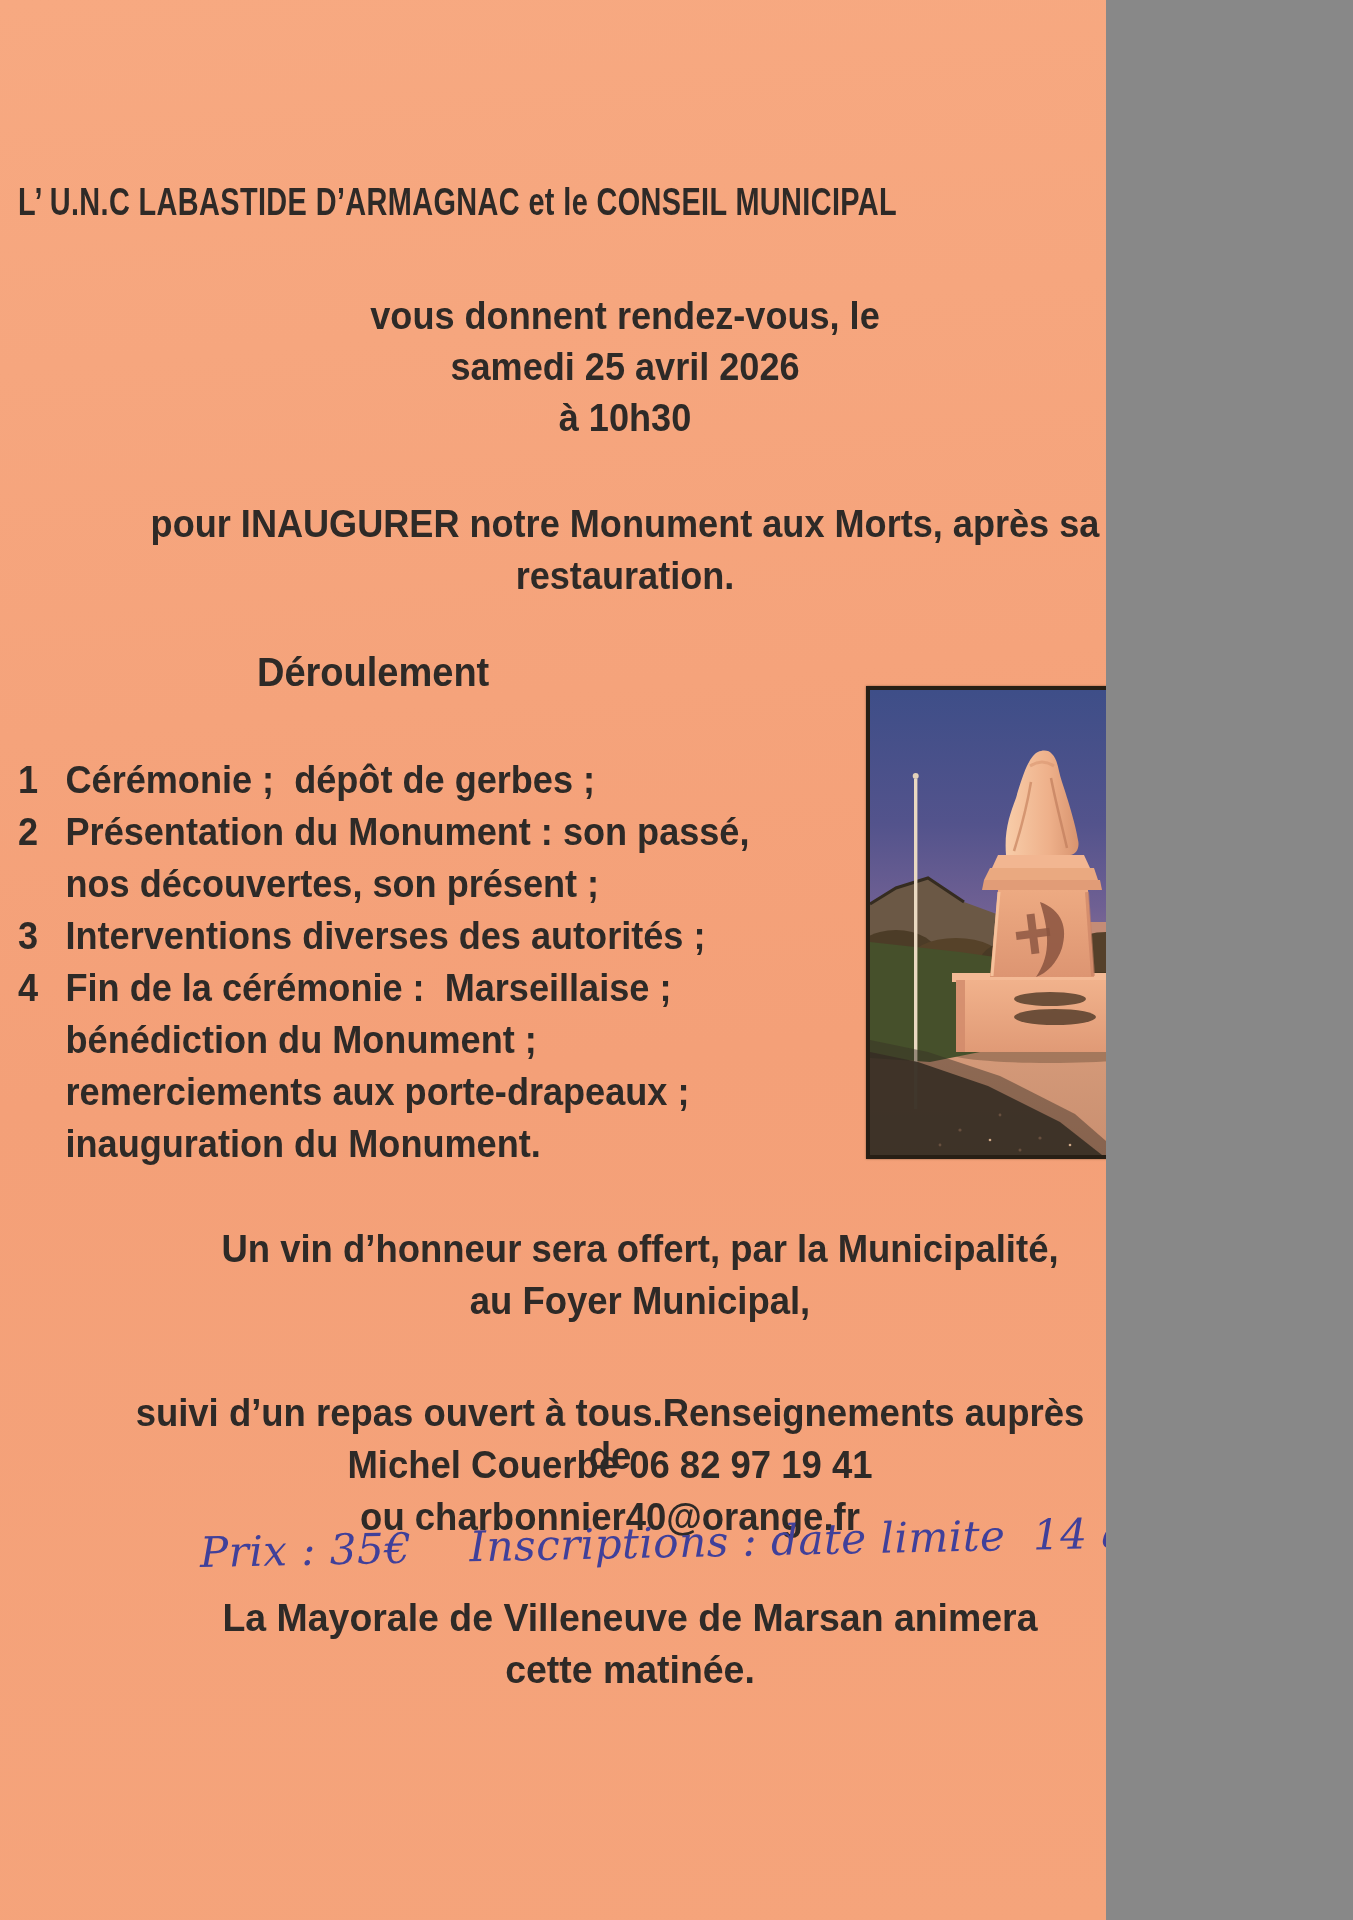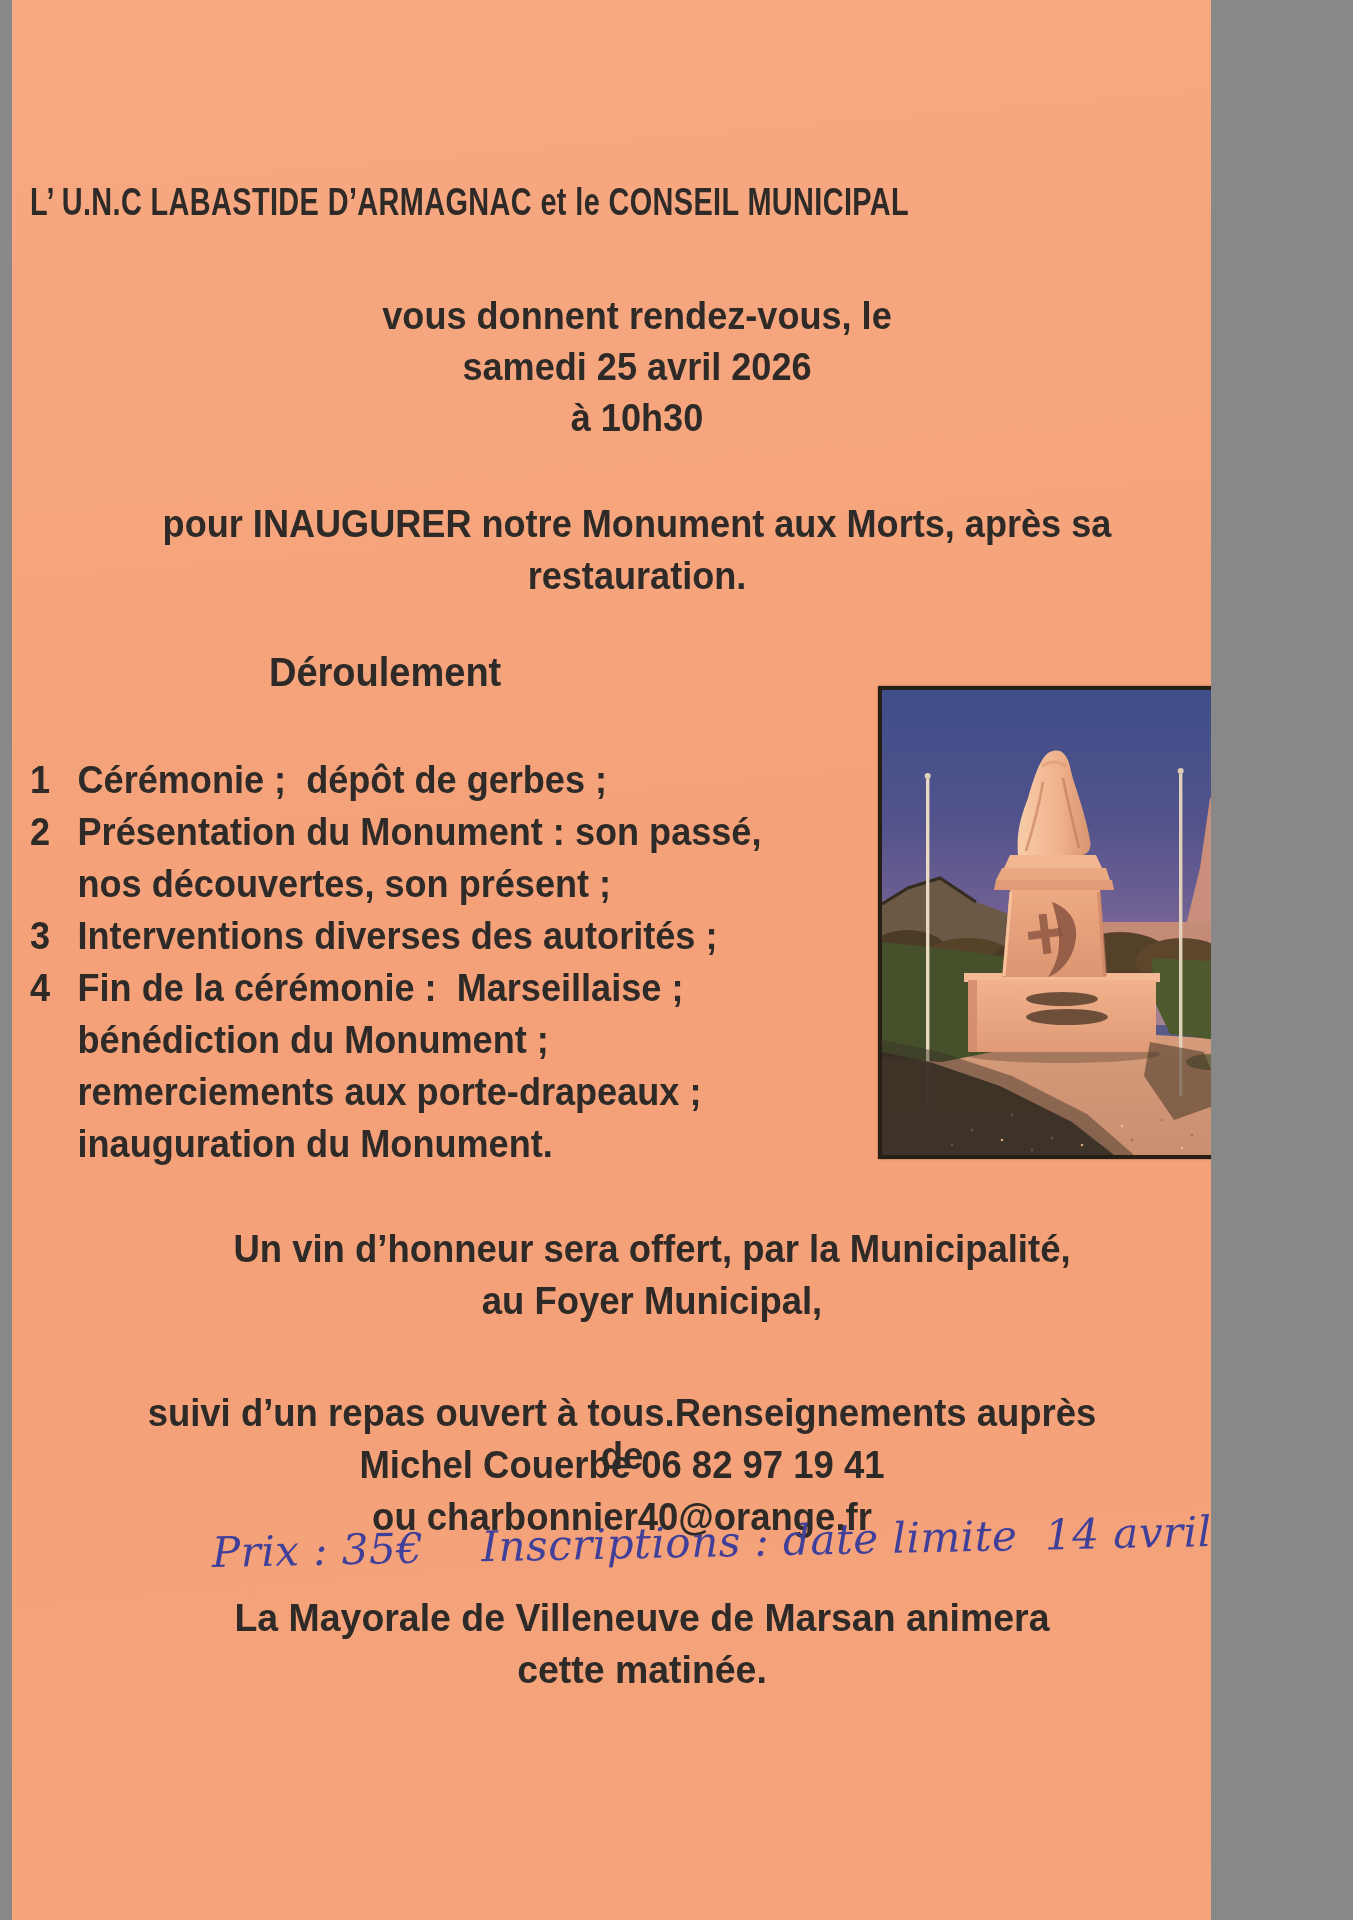--- a/index.html
+++ b/index.html
@@ -1,24 +1,23 @@
 <!DOCTYPE html>
 <html><head>
 <meta charset="utf-8">
 <style>
   html,body{margin:0;padding:0;background:#888;}
   .page{
     position:relative;
-    width:1199px;height:1920px;
+    width:1106px;height:1920px;
     background:linear-gradient(175deg,#f7a981 0%,#f4a078 55%,#f5a47b 100%);
     overflow:hidden;
     font-family:"Liberation Sans",sans-serif;
     font-weight:bold;
     color:#2e2a27;
-    margin-left:12px;
   }
   .line{position:absolute;line-height:1.12;white-space:pre-wrap;}
   .c{text-align:center;}
   .sx95{transform:scaleX(.95);transform-origin:center top;}
   .sx96{transform:scaleX(.96);transform-origin:center top;}
   .title{left:18px;top:181px;width:1330px;font-size:38px;transform:scaleX(.76);transform-origin:left top;letter-spacing:.5px;}
   .heading{left:257px;top:650px;font-size:40px;transform:scaleX(.95);transform-origin:left top;}
   .introline{left:125px;width:1000px;font-size:38px;}
   .offerline{left:140px;width:1000px;font-size:38px;}
   .infoline{left:110px;width:1000px;font-size:38px;}

